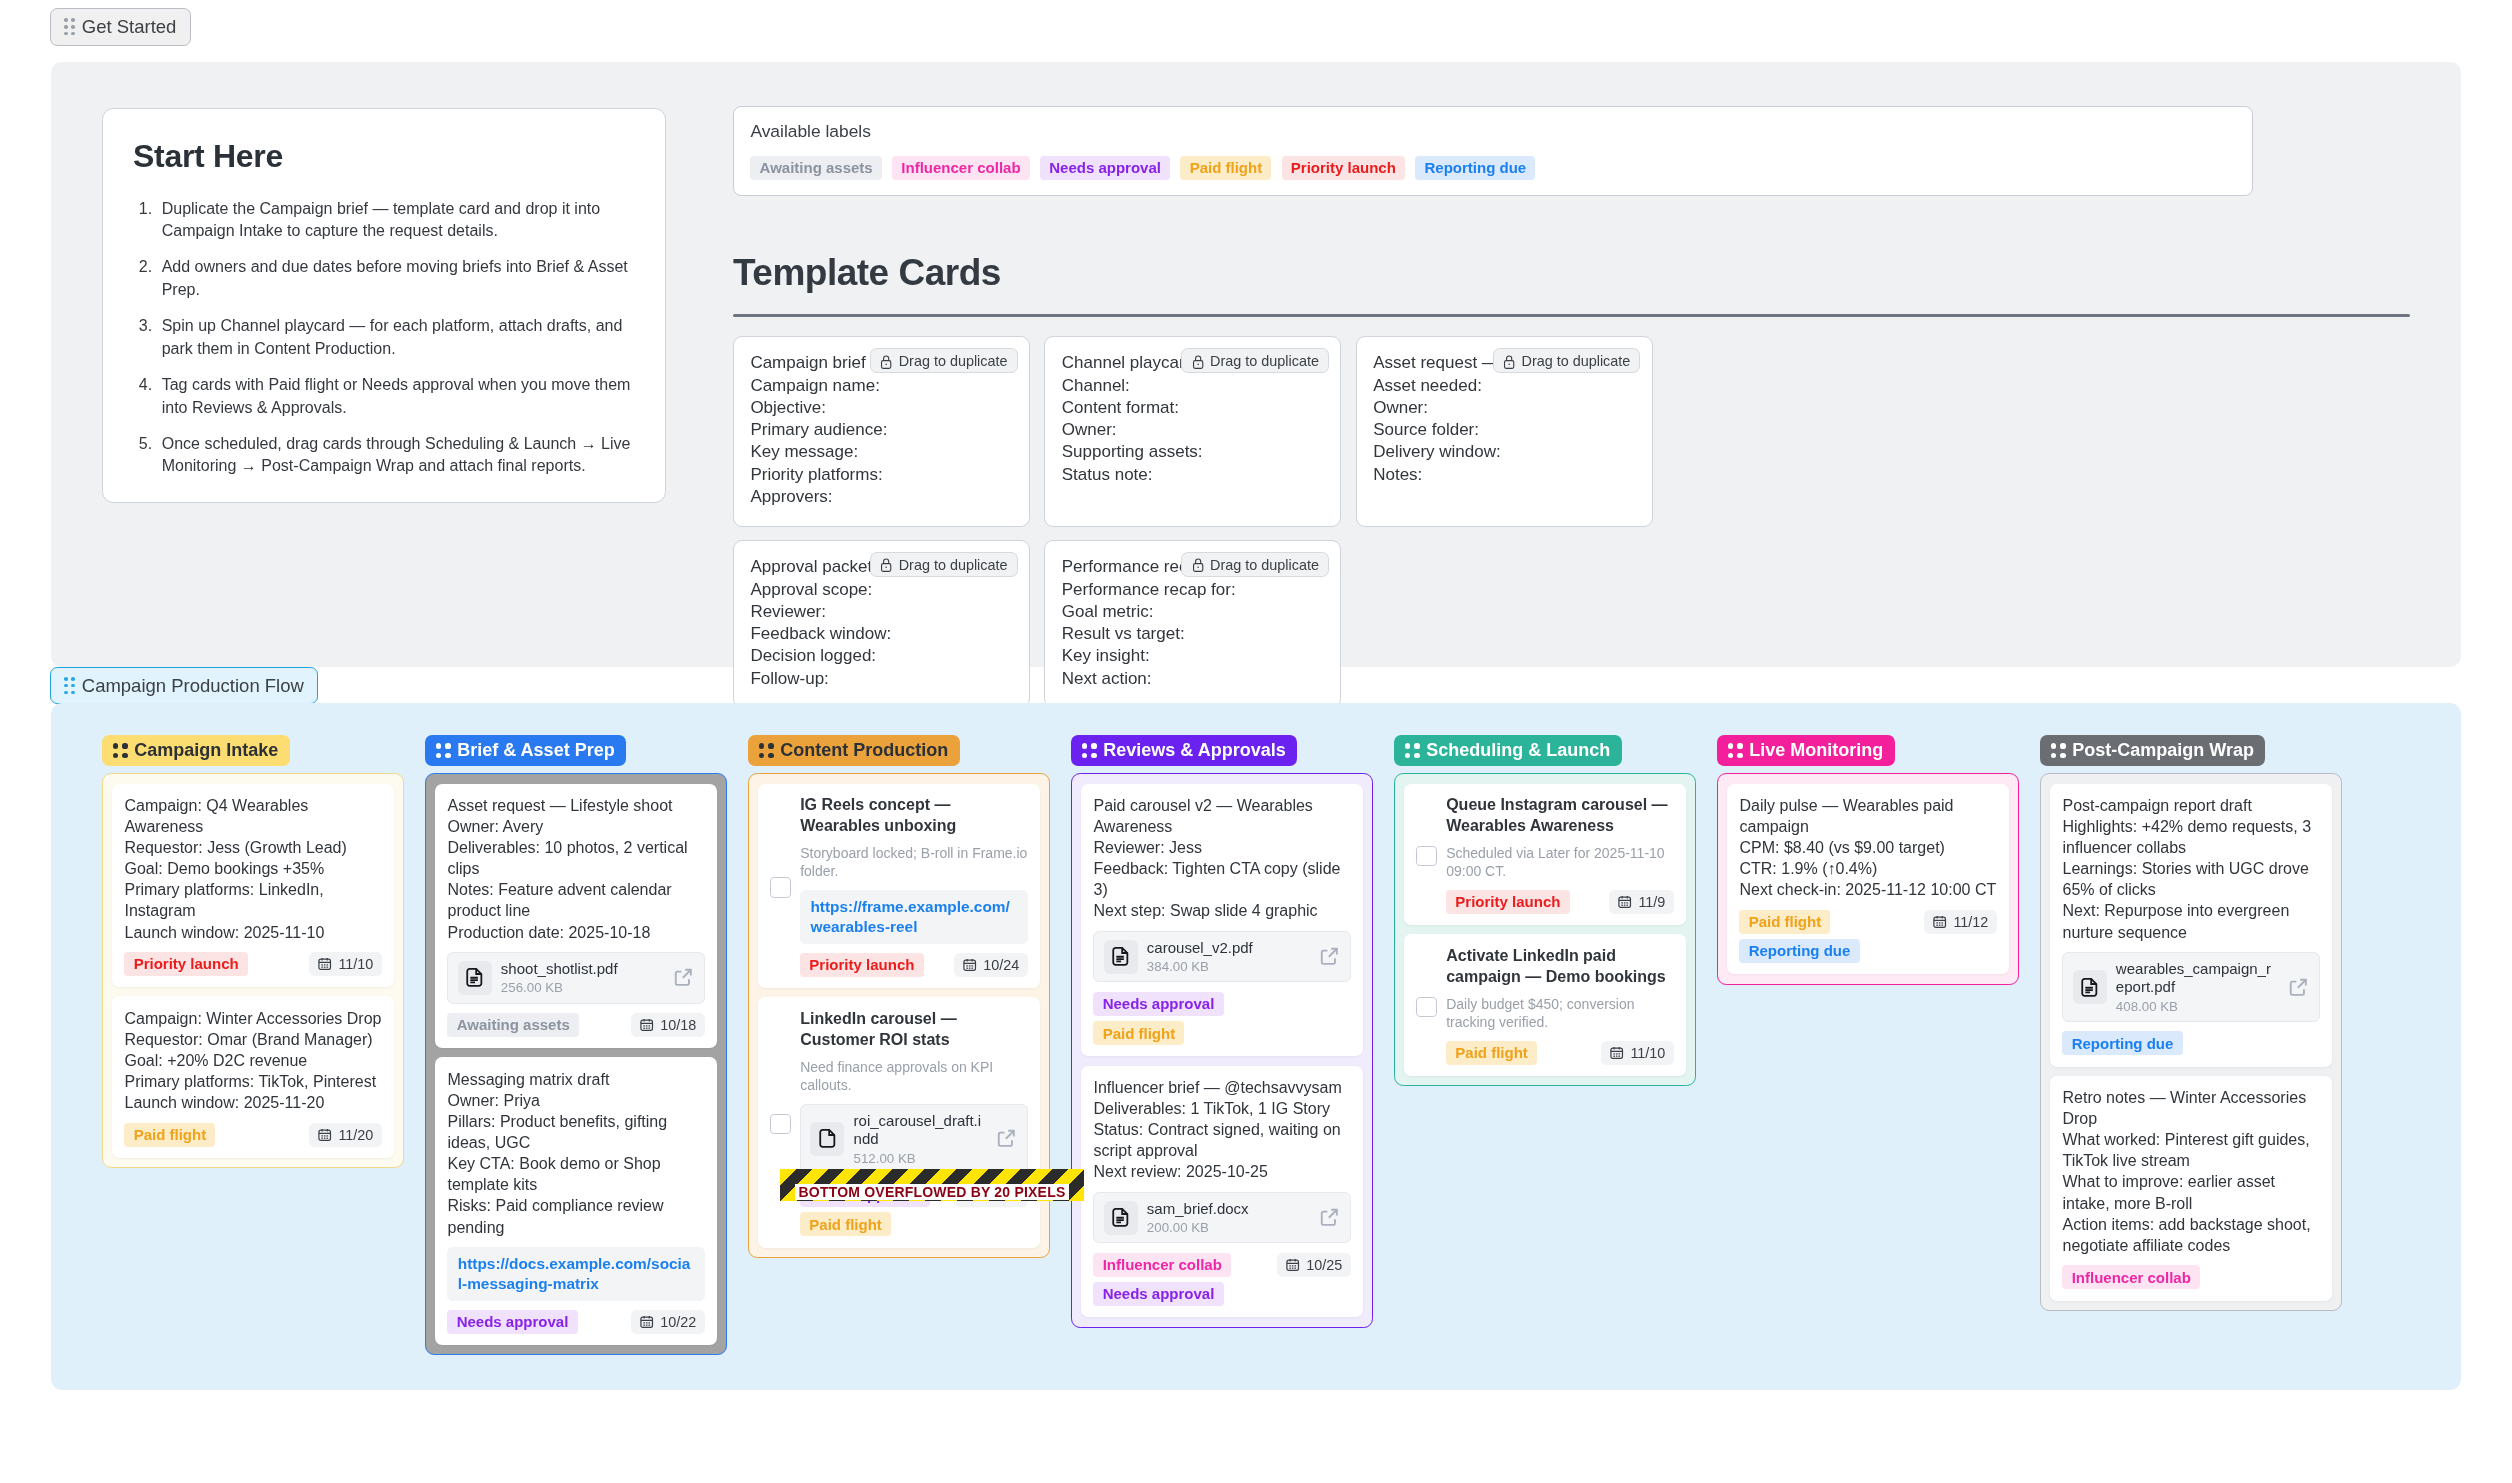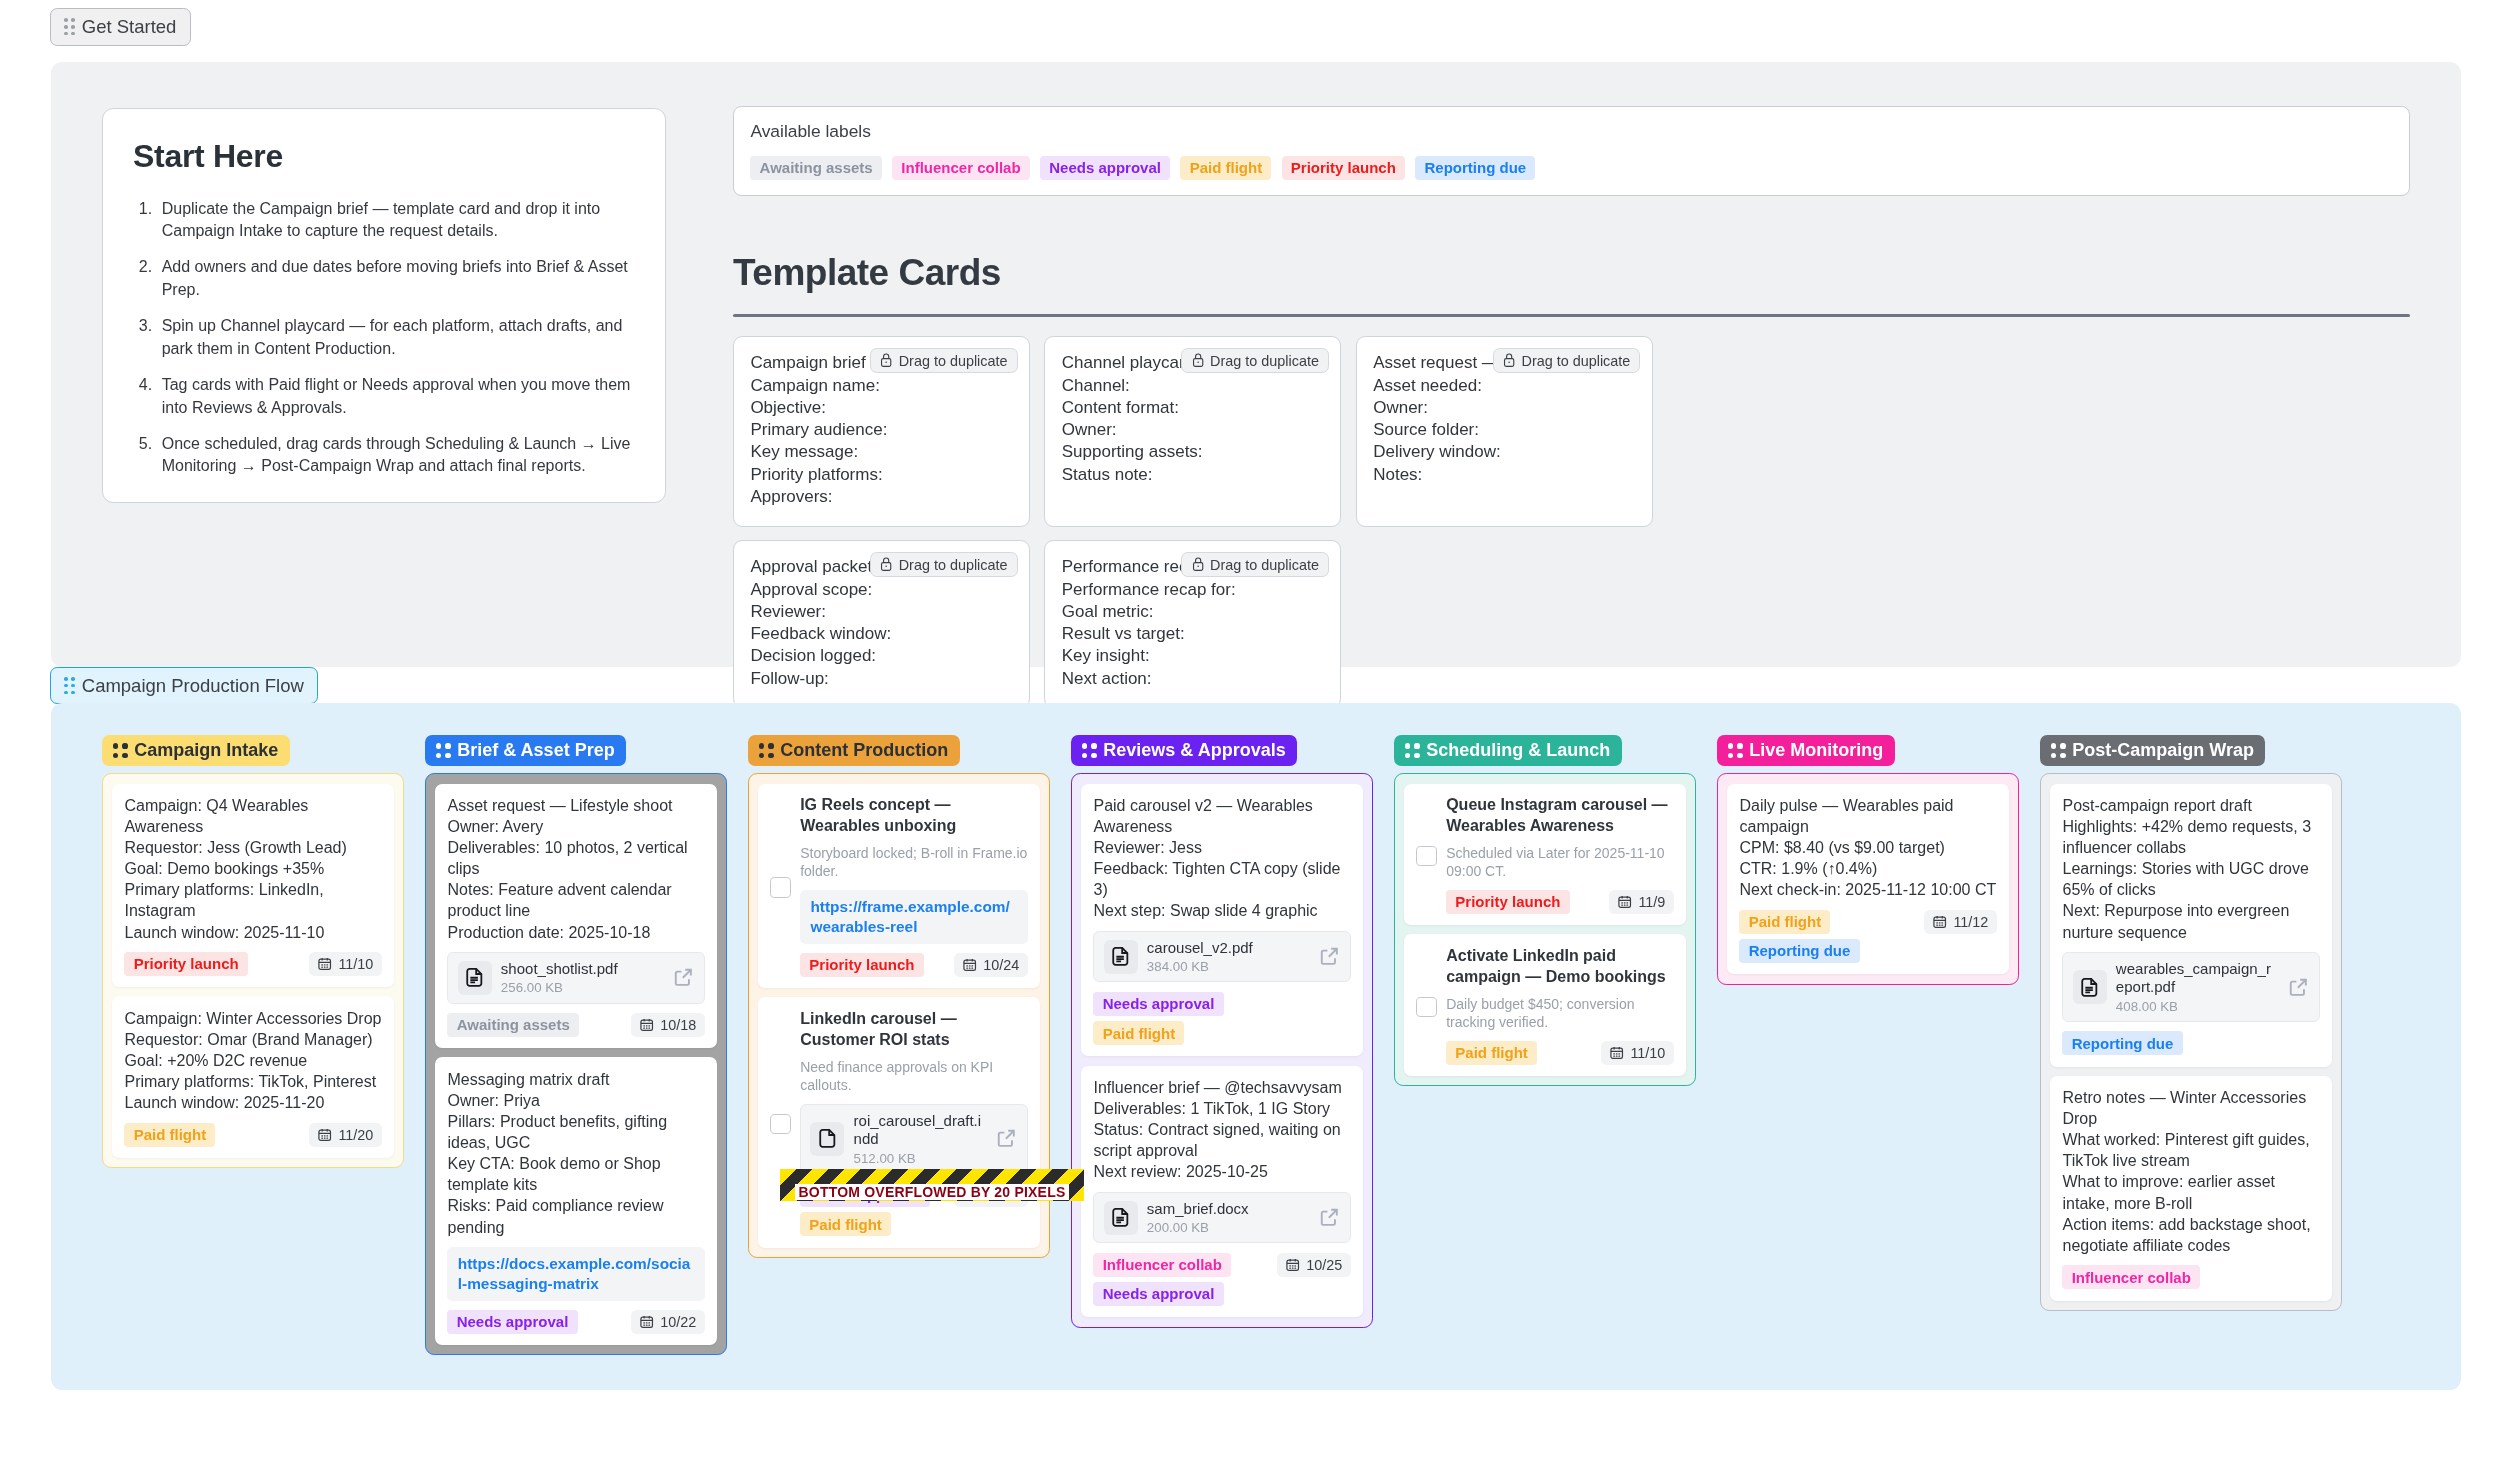--- a/index.html
+++ b/index.html
@@ -67,21 +67,21 @@
   .start-card ol { margin-left: 23.6px; }
   .start-card li {
     font-size: 16px; line-height: 1.42; color: #35393f;
     margin-bottom: 13.3px; padding-left: 5.1px;
   }
   .start-card li:last-child { margin-bottom: 0; }
 
   
   .labels-box {
     position: absolute; left: 682px; top: 44px;
-    width: 1677px;
+    width: 1520px;
     background: #ffffff;
     border: 1.5px solid #c9ccd4;
     border-radius: 8.2px;
     padding: 14.4px 16.4px 15.4px 16.4px;
   }
   .labels-title { font-size: 17.4px; color: #3a3f46; margin-bottom: 13.3px; }
   .labels-row { display: flex; gap: 10.3px; flex-wrap: wrap; }
 
   .chip {
     display: inline-block;
@@ -112,21 +112,21 @@
     background: #ffffff;
     border: 1.5px solid #cfd3da;
     border-radius: 9.2px;
     padding: 15.4px 16.4px 17.4px 16.4px;
   }
   .tpl-card .line {
     font-size: 17px; line-height: 1.31; color: #31363c; white-space: nowrap; overflow: hidden;
   }
   .dup-badge {
     position: absolute; top: 11.3px; right: 11.3px;
-    display: inline-flex; align-items: flex-start; gap: 6.2px;
+    display: inline-flex; align-items: flex-end; gap: 6.2px;
     background: #f1f2f3; border: 1px solid #d6d9de;
     border-radius: 6.7px;
     padding: 3.6px 9.2px;
     font-size: 14.4px; color: #3b4046;
     white-space: nowrap;
   }
   .lock-ico { width: 12.3px; height: 14.4px; display:block; }
 
   
   .board-panel {

